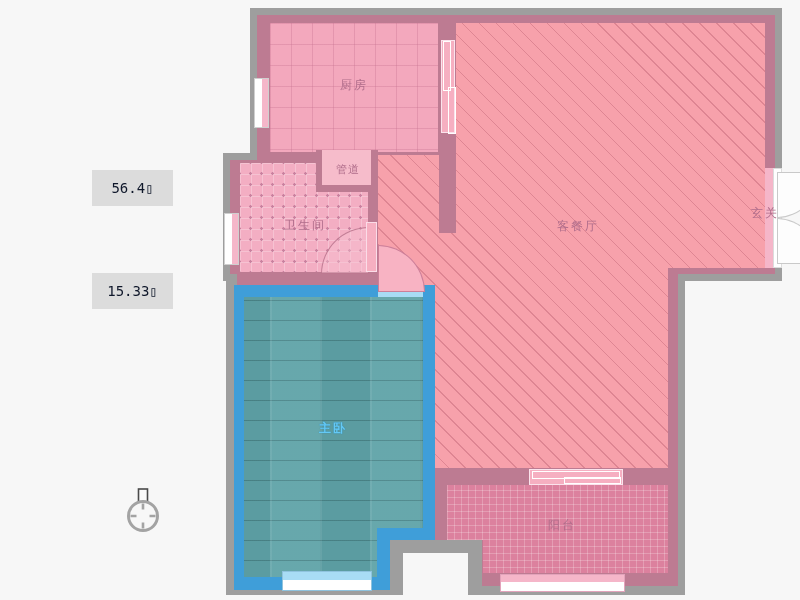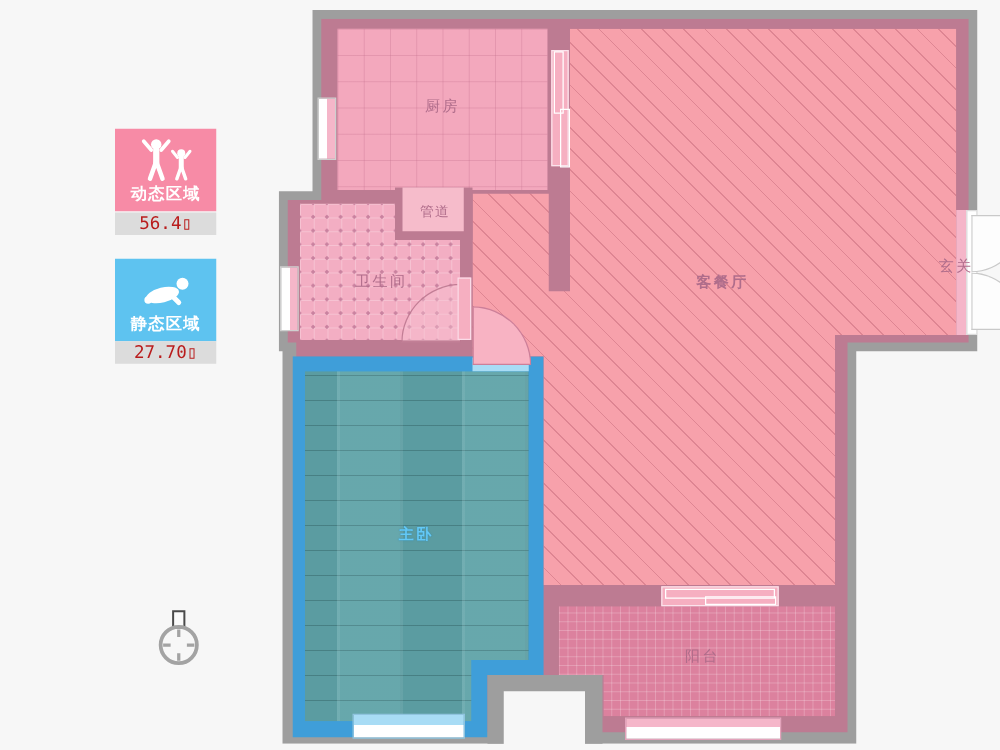--- a/index.html
+++ b/index.html
@@ -75,22 +75,22 @@
   
   .room-label{transform:translate(-50%,-50%);font-size:12px;letter-spacing:2px;color:var(--label-color);white-space:nowrap;}
   .room-label.small{font-size:11px;letter-spacing:1px;text-align:center;}
   .room-label.blue{color:var(--bedroom-label);font-weight:bold;text-shadow:0 0 1px #2b7ca8;}
 
   
   .legend-card{width:81px;height:66px;text-align:center;}
   .legend-card .lbl{position:absolute;left:0;right:0;bottom:5px;color:#ffffff;font-weight:bold;
     font-size:13px;letter-spacing:1px;}
   .legend-card svg{margin-top:7px;}
-  .legend-bar{width:81px;height:18px;background:var(--legend-bar);display:flex;align-items:center;justify-content:center;
-    font-family:"DejaVu Sans Mono","Liberation Mono",monospace;font-size:14px;color:#b91c1c;}
+  .legend-bar{width:81px;height:36px;background:var(--legend-bar);display:flex;align-items:center;justify-content:center;
+    font-family:"DejaVu Sans Mono","Liberation Mono",monospace;font-size:14px;color:#0f172a;}
   .card-dyn{left:72px;top:103px;background:var(--legend-pink);}
   .bar-dyn{left:72px;top:170px;}
   .card-sta{left:72px;top:207px;background:var(--legend-blue);}
   .bar-sta{left:72px;top:273px;}
   .compass{left:98px;top:486px;width:50px;height:50px;}
 </style>
 </head>
 <body>
 
 <div id="stage">
@@ -128,50 +128,28 @@
   <div class="abs bed-doorway"></div>
   <div class="abs bed-arc"></div>
   <div class="abs entr-pink"></div>
   <div class="abs entr-white"></div>
   <div class="abs entr-arc-t"></div>
   <div class="abs entr-arc-b"></div>
 
   <div class="abs room-label" style="left:334px;top:85px;">厨房</div>
   <div class="abs room-label small" style="left:328px;top:169px;">管道</div>
   <div class="abs room-label" style="left:285px;top:225px;">卫生间</div>
-  <div class="abs room-label" style="left:558px;top:226px;font-weight:bold;">客餐厅</div>
+  <div class="abs room-label" style="left:558px;top:226px;">客餐厅</div>
   <div class="abs room-label" style="left:745px;top:213px;">玄关</div>
   <div class="abs room-label blue" style="left:313px;top:428px;text-align:center;">主卧</div>
   <div class="abs room-label" style="left:542px;top:525px;">阳台</div>
 
-  <div class="abs legend-card card-dyn">
-    <svg width="46" height="36" viewBox="0 0 46 36">
-      <circle cx="15" cy="5.5" r="4.2" fill="#fff"></circle>
-      <path d="M5 3 L11 10 M25 3 L19 10" stroke="#fff" stroke-width="3" stroke-linecap="round" fill="none"></path>
-      <path d="M15 10 L15 20" stroke="#fff" stroke-width="5" stroke-linecap="round"></path>
-      <path d="M15 19 L10 33 M15 19 L20 33" stroke="#fff" stroke-width="3.6" stroke-linecap="round" fill="none"></path>
-      <circle cx="35" cy="12.5" r="3.2" fill="#fff"></circle>
-      <path d="M28 11 L32 16 M42 11 L38 16" stroke="#fff" stroke-width="2.4" stroke-linecap="round" fill="none"></path>
-      <path d="M35 16 L35 24" stroke="#fff" stroke-width="4" stroke-linecap="round"></path>
-      <path d="M35 23 L31.5 33 M35 23 L38.5 33" stroke="#fff" stroke-width="2.8" stroke-linecap="round" fill="none"></path>
-    </svg>
-    <div class="lbl">动态区域</div>
-  </div>
   <div class="abs legend-bar bar-dyn">56.4▯</div>
 
-  <div class="abs legend-card card-sta">
-    <svg width="46" height="34" viewBox="0 0 46 34">
-      <circle cx="36" cy="13" r="4.8" fill="#fff"></circle>
-      <ellipse cx="20" cy="22" rx="13.5" ry="6" fill="#fff" transform="rotate(-14 20 22)"></ellipse>
-      <circle cx="8.5" cy="26" r="3" fill="#fff"></circle>
-      <path d="M28 23 L33 28" stroke="#fff" stroke-width="4" stroke-linecap="round"></path>
-    </svg>
-    <div class="lbl">静态区域</div>
-  </div>
-  <div class="abs legend-bar bar-sta">27.70▯</div>
+  <div class="abs legend-bar bar-sta">15.33▯</div>
 
   <svg class="abs compass" viewBox="0 0 50 50">
     <rect x="20.5" y="3" width="9" height="13" fill="#fafafa" stroke="#4a4a4a" stroke-width="1.6"></rect>
     <circle cx="25" cy="30" r="14.5" fill="none" stroke="#a3a3a3" stroke-width="3"></circle>
     <path d="M25 17.5 L25 23.5 M25 36.5 L25 42.5 M12.5 30 L18.5 30 M31.5 30 L37.5 30" stroke="#a3a3a3" stroke-width="2.6" fill="none"></path>
   </svg>
 
 </div>
 
 </body></html>

